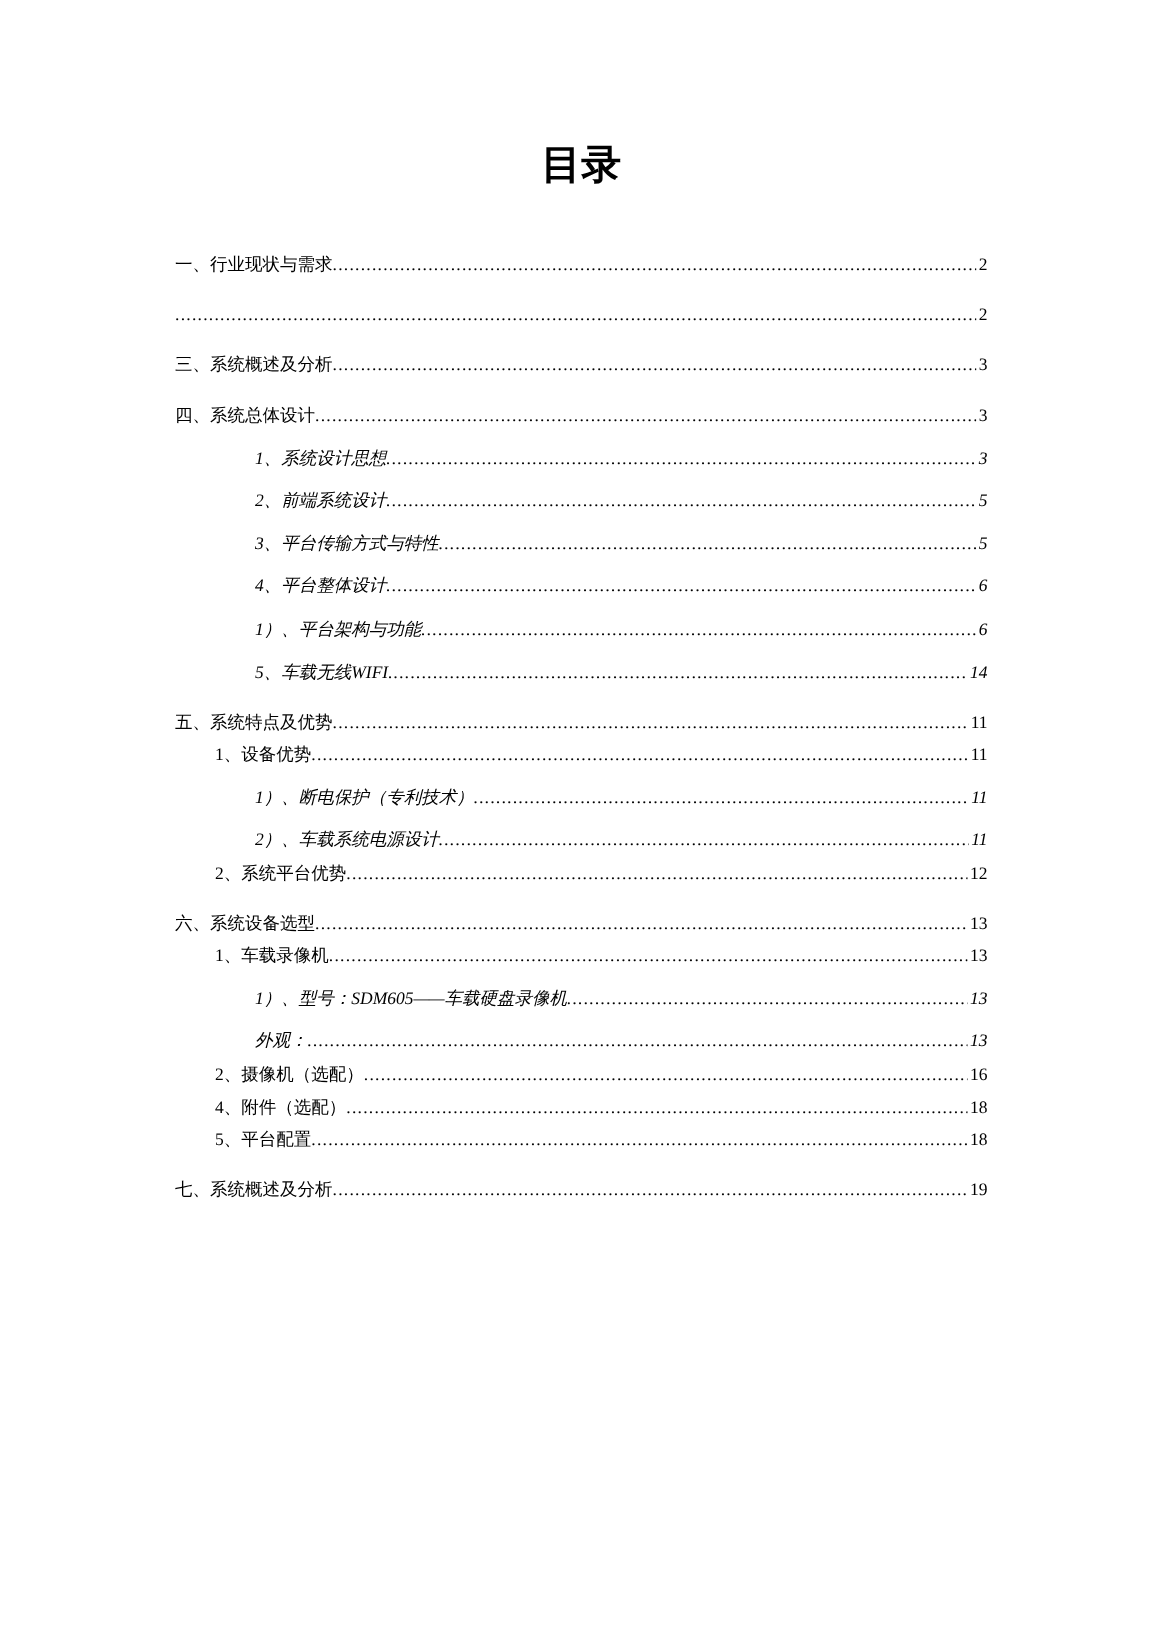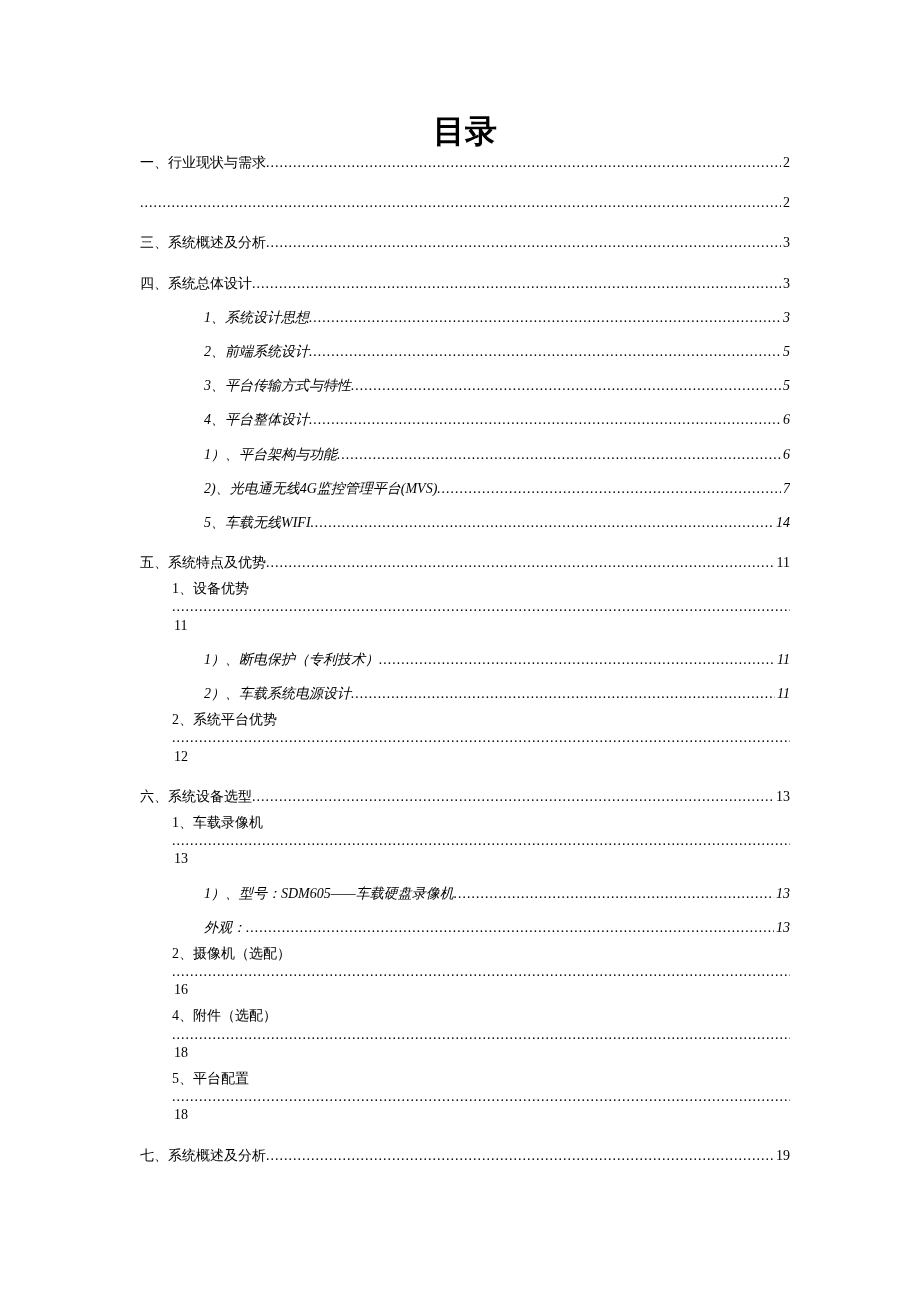--- a/index.html
+++ b/index.html
@@ -1,27 +1,27 @@
 <!DOCTYPE html>
 <html><head>
   <meta charset="utf-8">
   <style>
     * { margin: 0; padding: 0; box-sizing: border-box; }
     body { width: 920px; height: 1302px; background: #fff; font-family: "SimSun", "宋体", serif; color: #000; }
     .page { padding: 110px 130px 0 140px; }
-    .title { font-size: 32px; text-align: center; font-family: "SimSun", serif; }
+    .title { font-size: 32px; text-align: center; margin-bottom: 50px; font-family: "SimSun", serif; }
     .toc { font-size: 14px; line-height: 1.3; }
-    .row { display: flex; align-items: flex-start; white-space: nowrap; overflow: hidden; }
+    .row { display: flex; align-items: center; white-space: nowrap; overflow: hidden; }
     .row .label { flex: 0 0 auto; }
     .row .dots { flex: 1 1 auto; overflow: hidden; letter-spacing: 1px; color: #000; }
     .row .dots::after { content: "........................................................................................................................................................................................................"; }
     .row .pg { flex: 0 0 auto; padding-left: 2px; }
     .lvl0 { padding-left: 0; margin-top: 22px; }
     .lvl0:first-child { margin-top: 0; }
-    .lvl1 { padding-left: 32px; margin-top: 8px; flex-direction: column; }
+    .lvl1 { padding-left: 32px; margin-top: 8px; }
     .lvl2 { padding-left: 64px; margin-top: 16px; font-style: italic; }
   </style>
 </head>
 <body>
 
 <div class="page">
   <h1 class="title">目录</h1>
   <div class="toc" id="toc">
       <div class="row lvl0">
         <span class="label">一、行业现状与需求</span>
@@ -59,25 +59,20 @@
       </div>
       <div class="row lvl2">
         <span class="label">4、平台整体设计</span>
         <span class="dots"></span>
         <span class="pg">6</span>
       </div>
       <div class="row lvl2">
         <span class="label">1）、平台架构与功能</span>
         <span class="dots"></span>
         <span class="pg">6</span>
-      </div>
-      <div class="row lvl2">
-        <span class="label">2)、光电通无线4G监控管理平台(MVS)</span>
-        <span class="dots"></span>
-        <span class="pg">7</span>
       </div>
       <div class="row lvl2">
         <span class="label">5、车载无线WIFI</span>
         <span class="dots"></span>
         <span class="pg">14</span>
       </div>
       <div class="row lvl0">
         <span class="label">五、系统特点及优势</span>
         <span class="dots"></span>
         <span class="pg">11</span>

